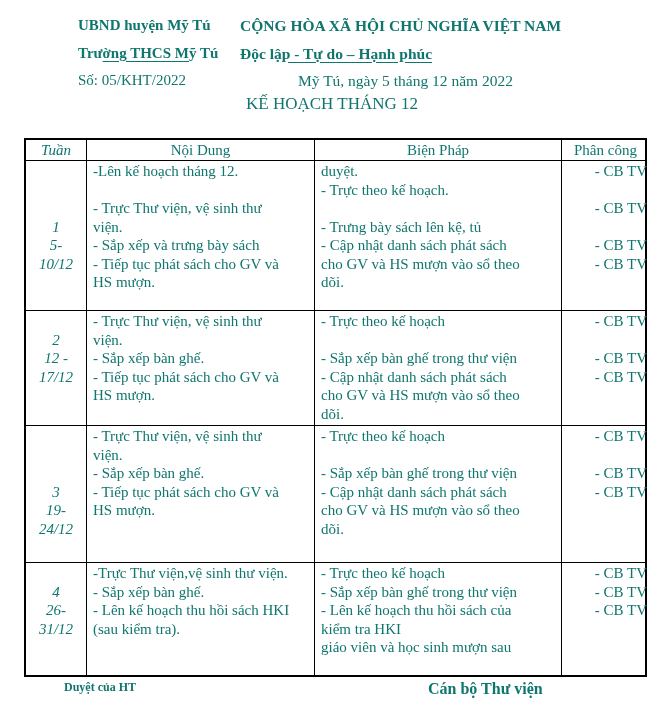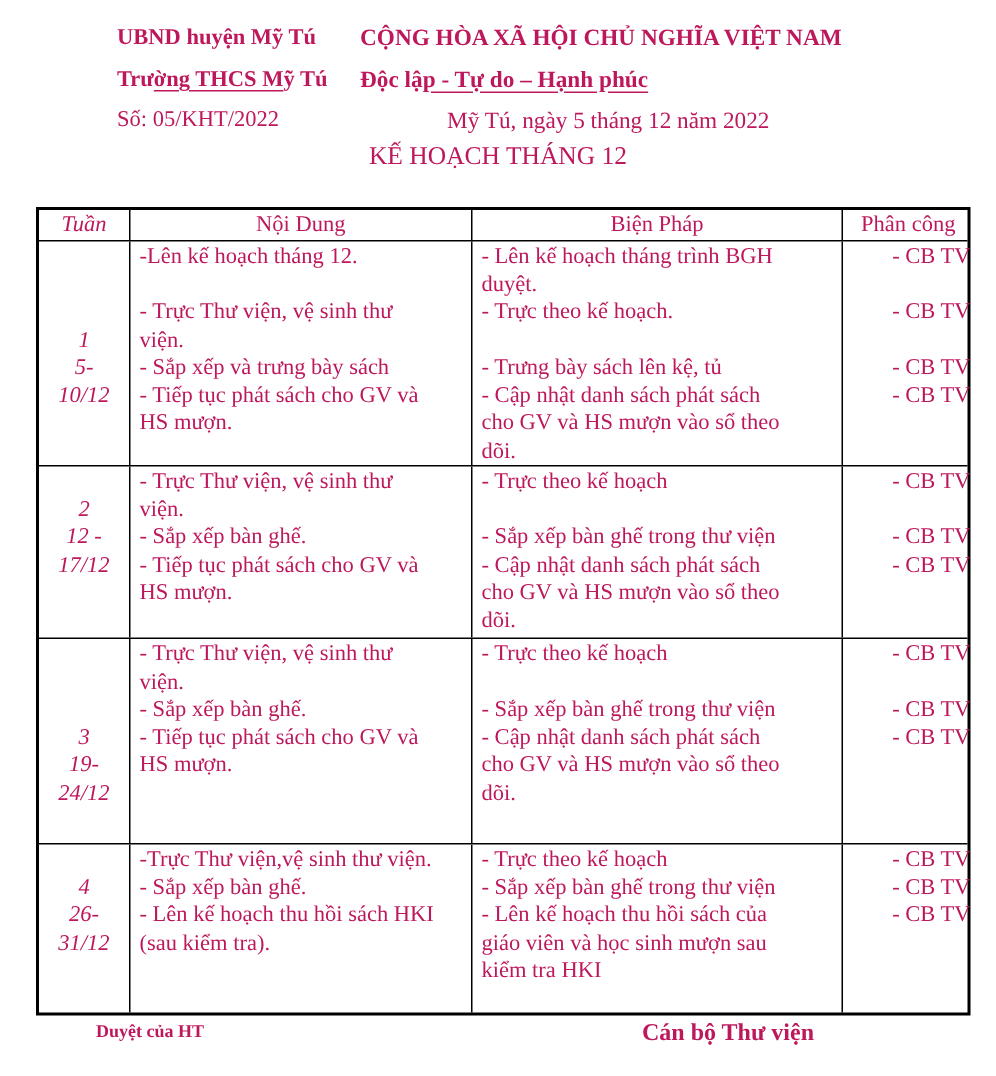--- a/index.html
+++ b/index.html
@@ -1,21 +1,21 @@
 <!DOCTYPE html>
 <html><head>
 <meta charset="utf-8">
 <style>
   html, body { margin: 0; padding: 0; background: #ffffff; }
   .page {
     position: relative;
     width: 664px;
     height: 717px;
     background: #ffffff;
-    color: #be185d;
+    color: #0f766e;
     font-family: "Liberation Serif", "DejaVu Serif", serif;
     overflow: hidden;
   }
   
   .hdr-left {
     position: absolute;
     left: 78px; top: 12px;
     font-size: 15px;
     line-height: 27.5px;
     white-space: nowrap;
@@ -126,21 +126,20 @@
           <div class="line">-Lên kế hoạch tháng 12.</div>
           <div class="line">&nbsp;</div>
           <div class="line">- Trực Thư viện, vệ sinh thư</div>
           <div class="line">viện.</div>
           <div class="line">- Sắp xếp và trưng bày sách</div>
           <div class="line">- Tiếp tục phát sách cho GV và</div>
           <div class="line">HS mượn.</div>
           <div class="line">&nbsp;</div>
         </div>
       <div class="cell col-bp">
-          <div class="line">- Lên kế hoạch tháng trình BGH</div>
           <div class="line">duyệt.</div>
           <div class="line">- Trực theo kế hoạch.</div>
           <div class="line">&nbsp;</div>
           <div class="line">- Trưng bày sách lên kệ, tủ</div>
           <div class="line">- Cập nhật danh sách phát sách</div>
           <div class="line">cho GV và HS mượn vào sổ theo</div>
           <div class="line">dõi.</div>
         </div>
       <div class="cell col-pc">
           <div class="line">- CB TV</div>
@@ -242,22 +241,22 @@
           <div class="line">- Sắp xếp bàn ghế.</div>
           <div class="line">- Lên kế hoạch thu hồi sách HKI</div>
           <div class="line">(sau kiểm tra).</div>
           <div class="line">&nbsp;</div>
           <div class="line">&nbsp;</div>
         </div>
       <div class="cell col-bp">
           <div class="line">- Trực theo kế hoạch</div>
           <div class="line">- Sắp xếp bàn ghế trong thư viện</div>
           <div class="line">- Lên kế hoạch thu hồi sách của</div>
+          <div class="line">kiểm tra HKI</div>
           <div class="line">giáo viên và học sinh mượn sau</div>
-          <div class="line">kiểm tra HKI</div>
           <div class="line">&nbsp;</div>
         </div>
       <div class="cell col-pc">
           <div class="line">- CB TV</div>
           <div class="line">- CB TV</div>
           <div class="line">- CB TV</div>
           <div class="line">&nbsp;</div>
           <div class="line">&nbsp;</div>
           <div class="line">&nbsp;</div>
         </div>

